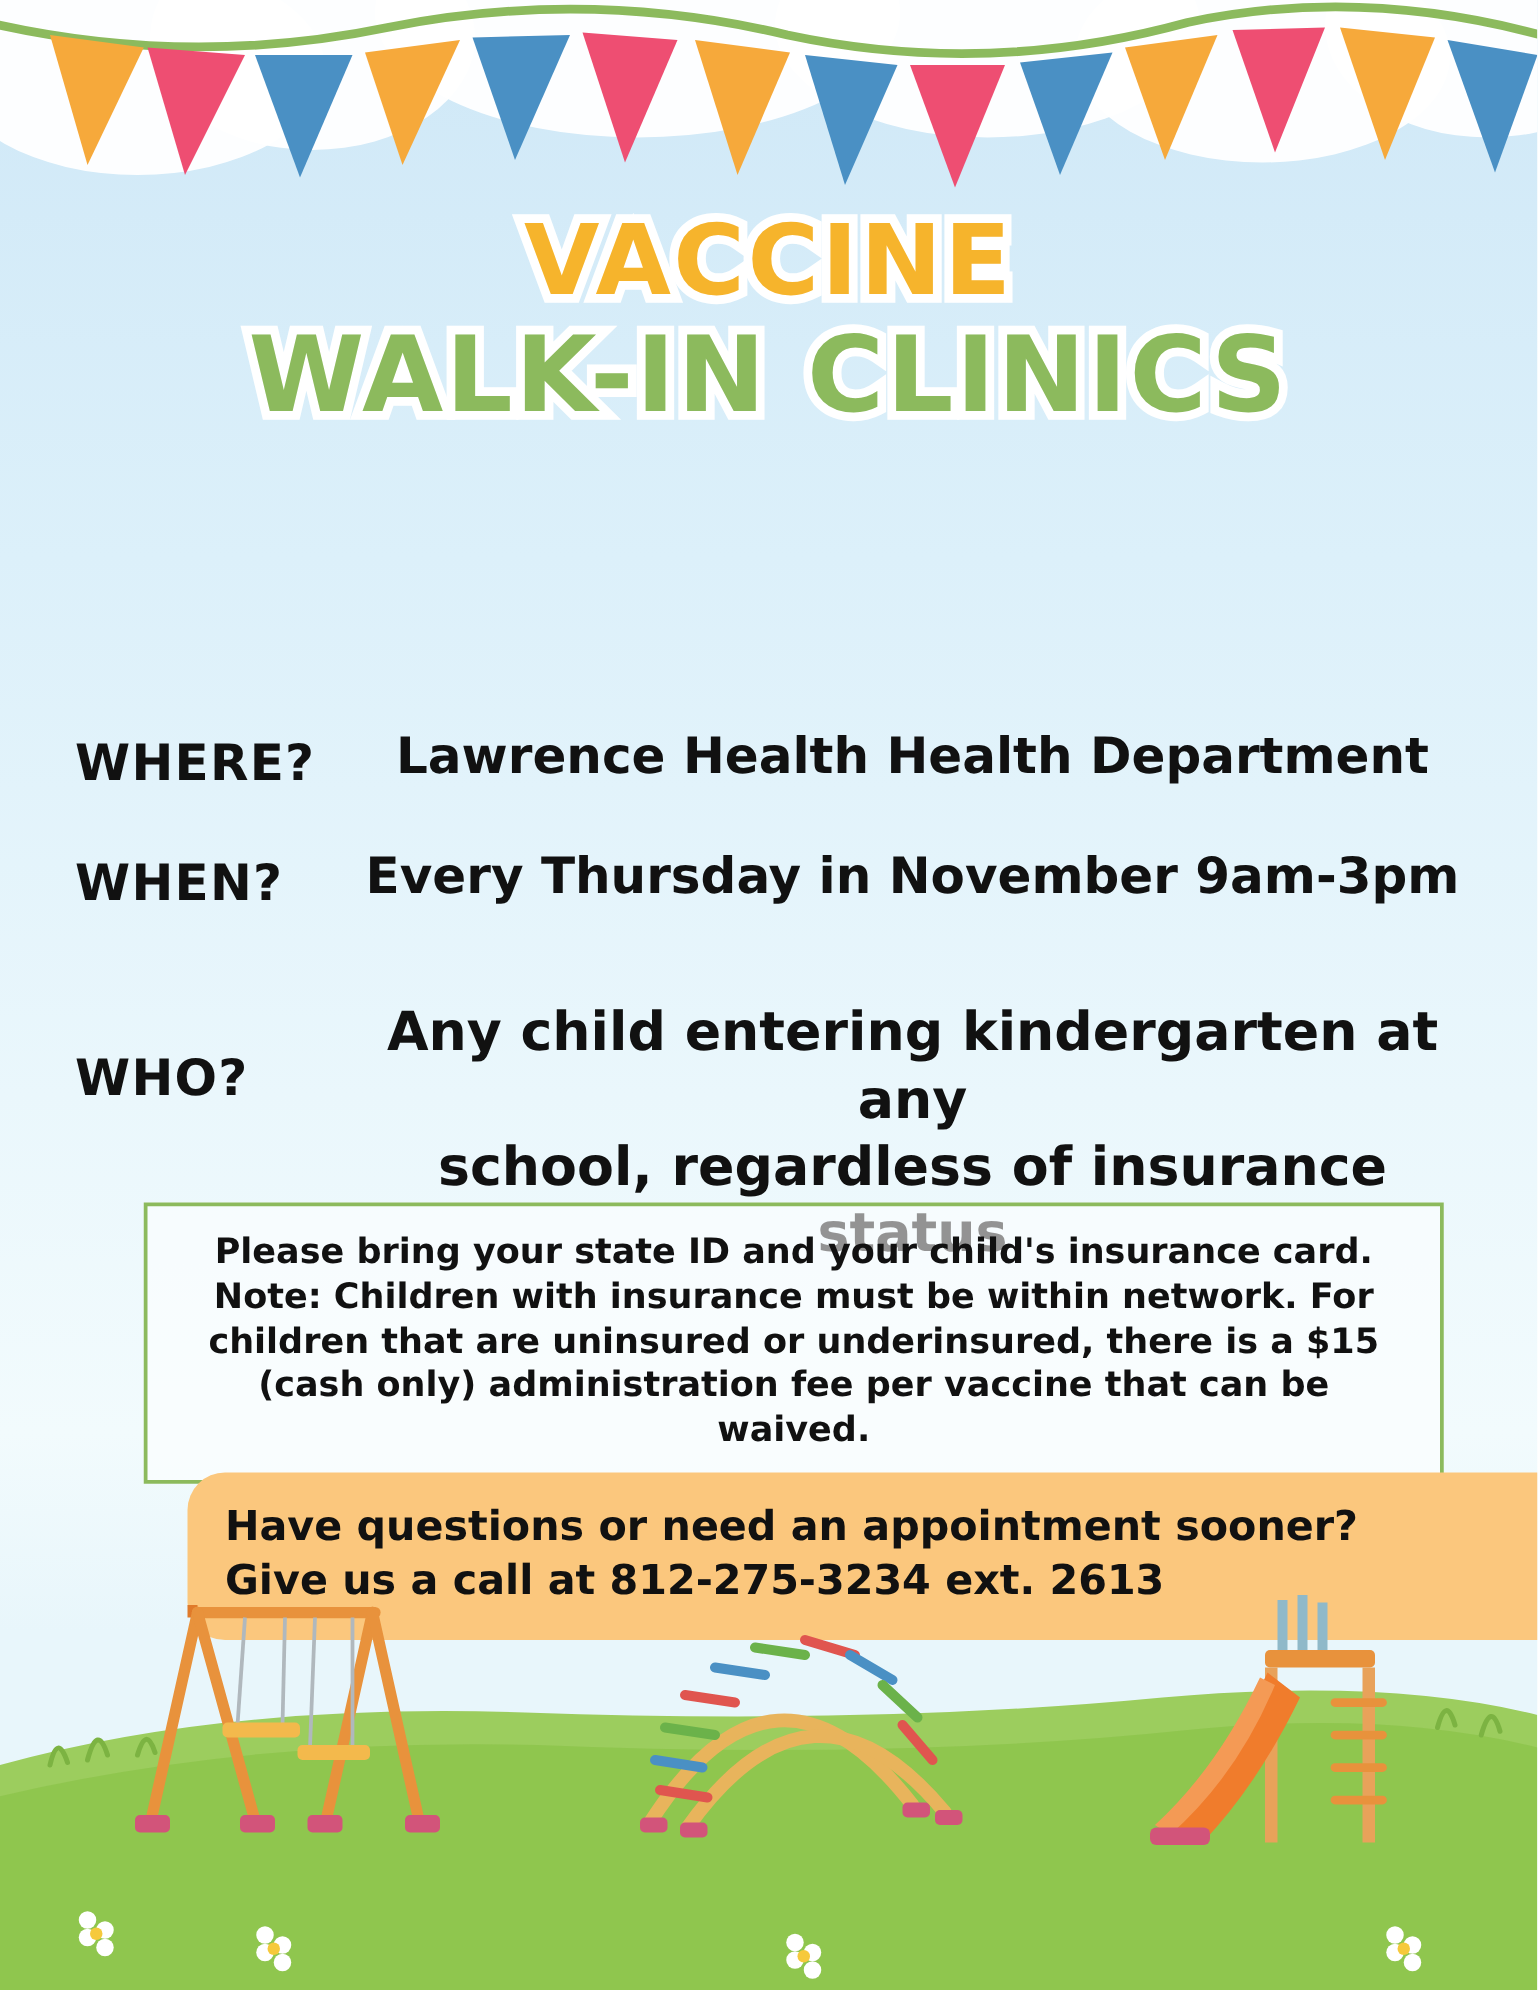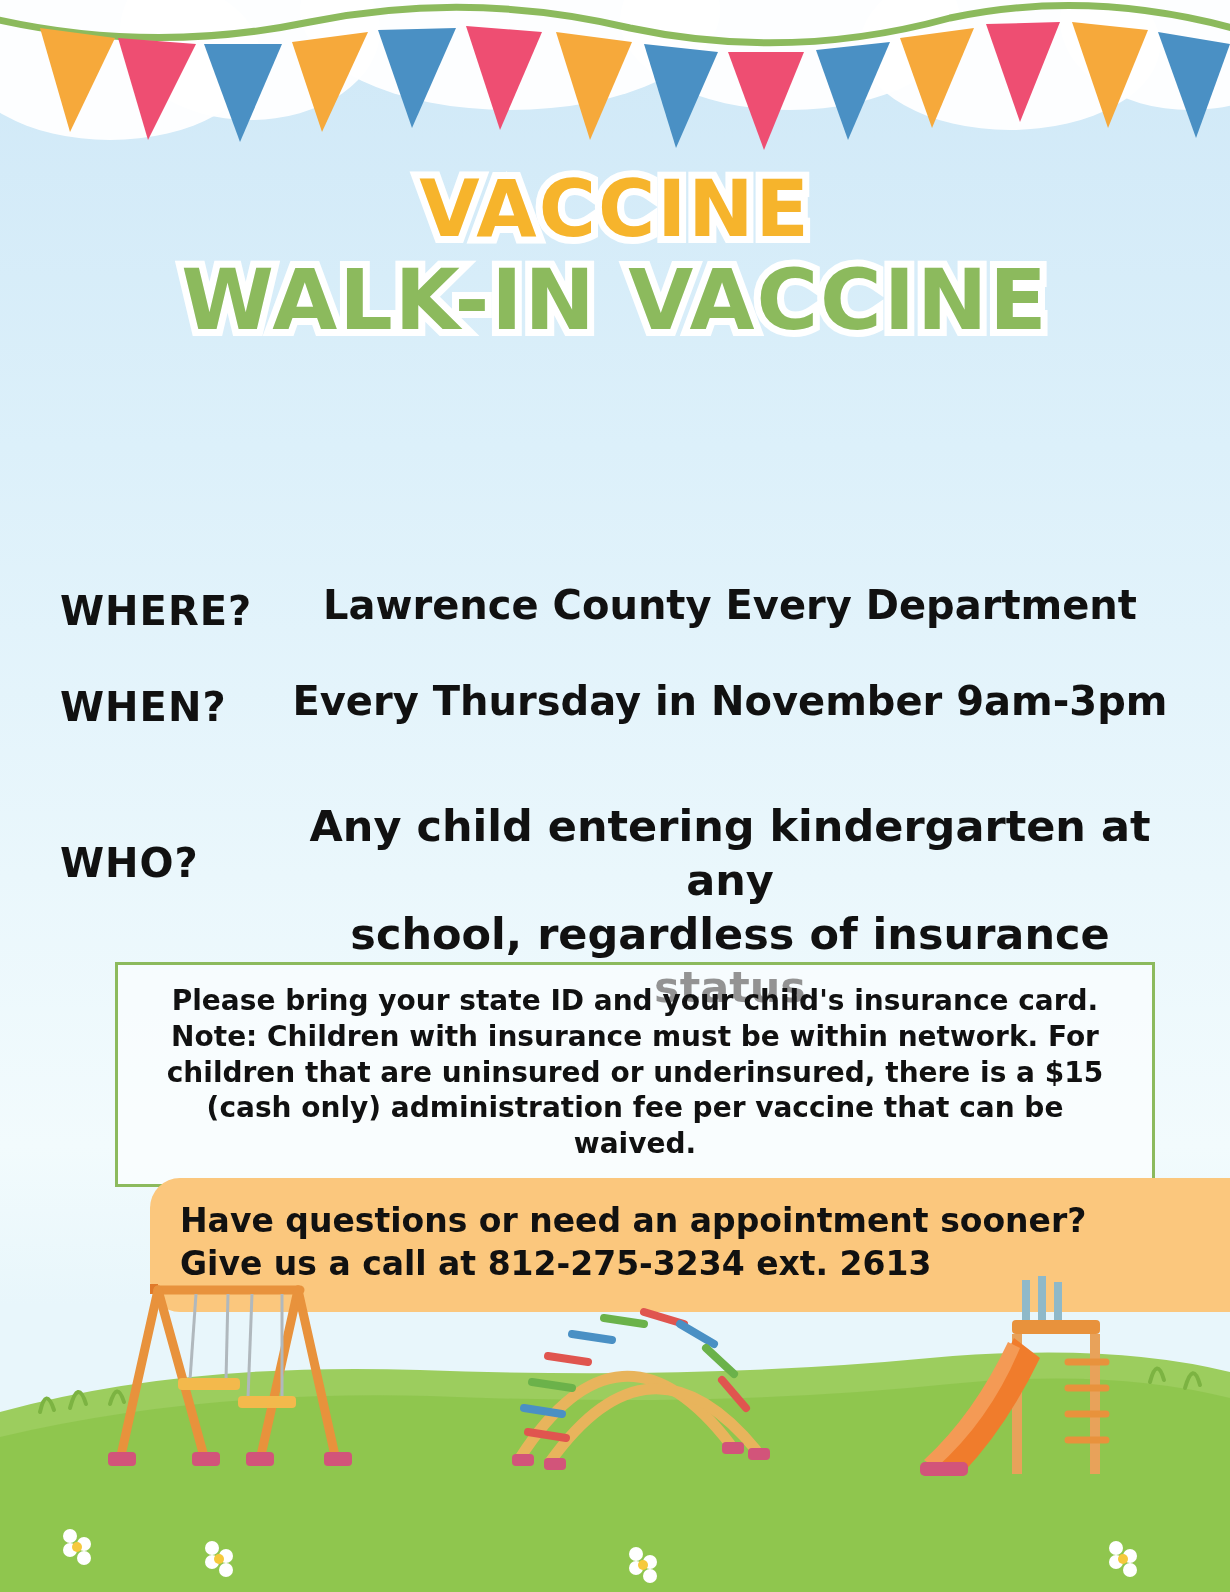--- a/index.html
+++ b/index.html
@@ -147,29 +147,29 @@
       <polygon points="816,50 890,42 848,140" fill="#4a90c4"></polygon>
       <polygon points="900,38 974,28 932,128" fill="#f6a93b"></polygon>
       <polygon points="986,24 1060,22 1020,122" fill="#ee4e72"></polygon>
       <polygon points="1072,22 1148,30 1108,128" fill="#f6a93b"></polygon>
       <polygon points="1158,32 1230,44 1196,138" fill="#4a90c4"></polygon>
     </g>
   </svg>
 
   <div class="titles">
     <div class="title-line t2">VACCINE</div>
-    <div class="title-line t3">WALK-IN VACCINE</div>
+    <div class="title-line t3">WALK-IN CLINICS</div>
   </div>
 
   <div class="info">
 
     <div class="row">
       <div class="row-label">WHERE?</div>
       <div class="row-value">
-        <span>Lawrence County Every Department</span>
+        <span>Lawrence Health Health Department</span>
       </div>
     </div>
 
     <div class="row" style="margin-top:42px;">
       <div class="row-label">WHEN?</div>
       <div class="row-value">
         <span>Every Thursday in November 9am-3pm</span>
       </div>
     </div>
 

